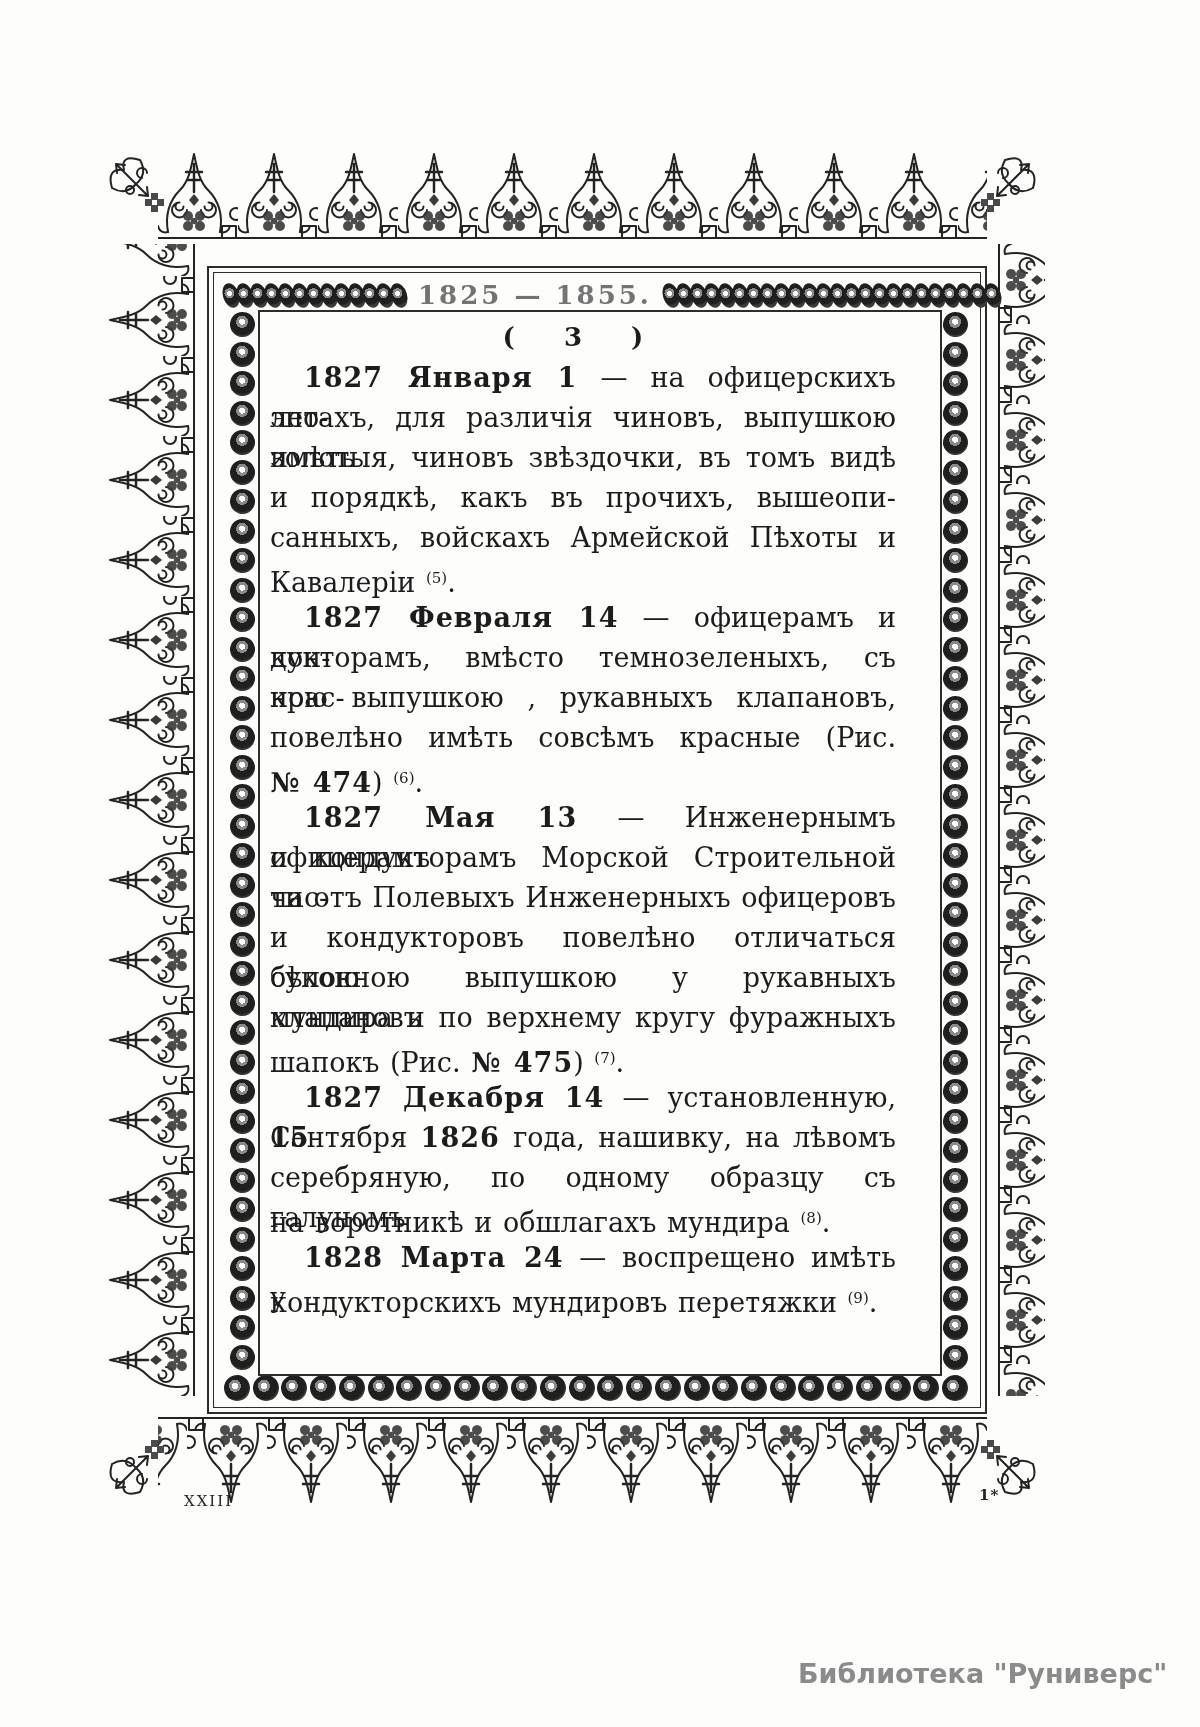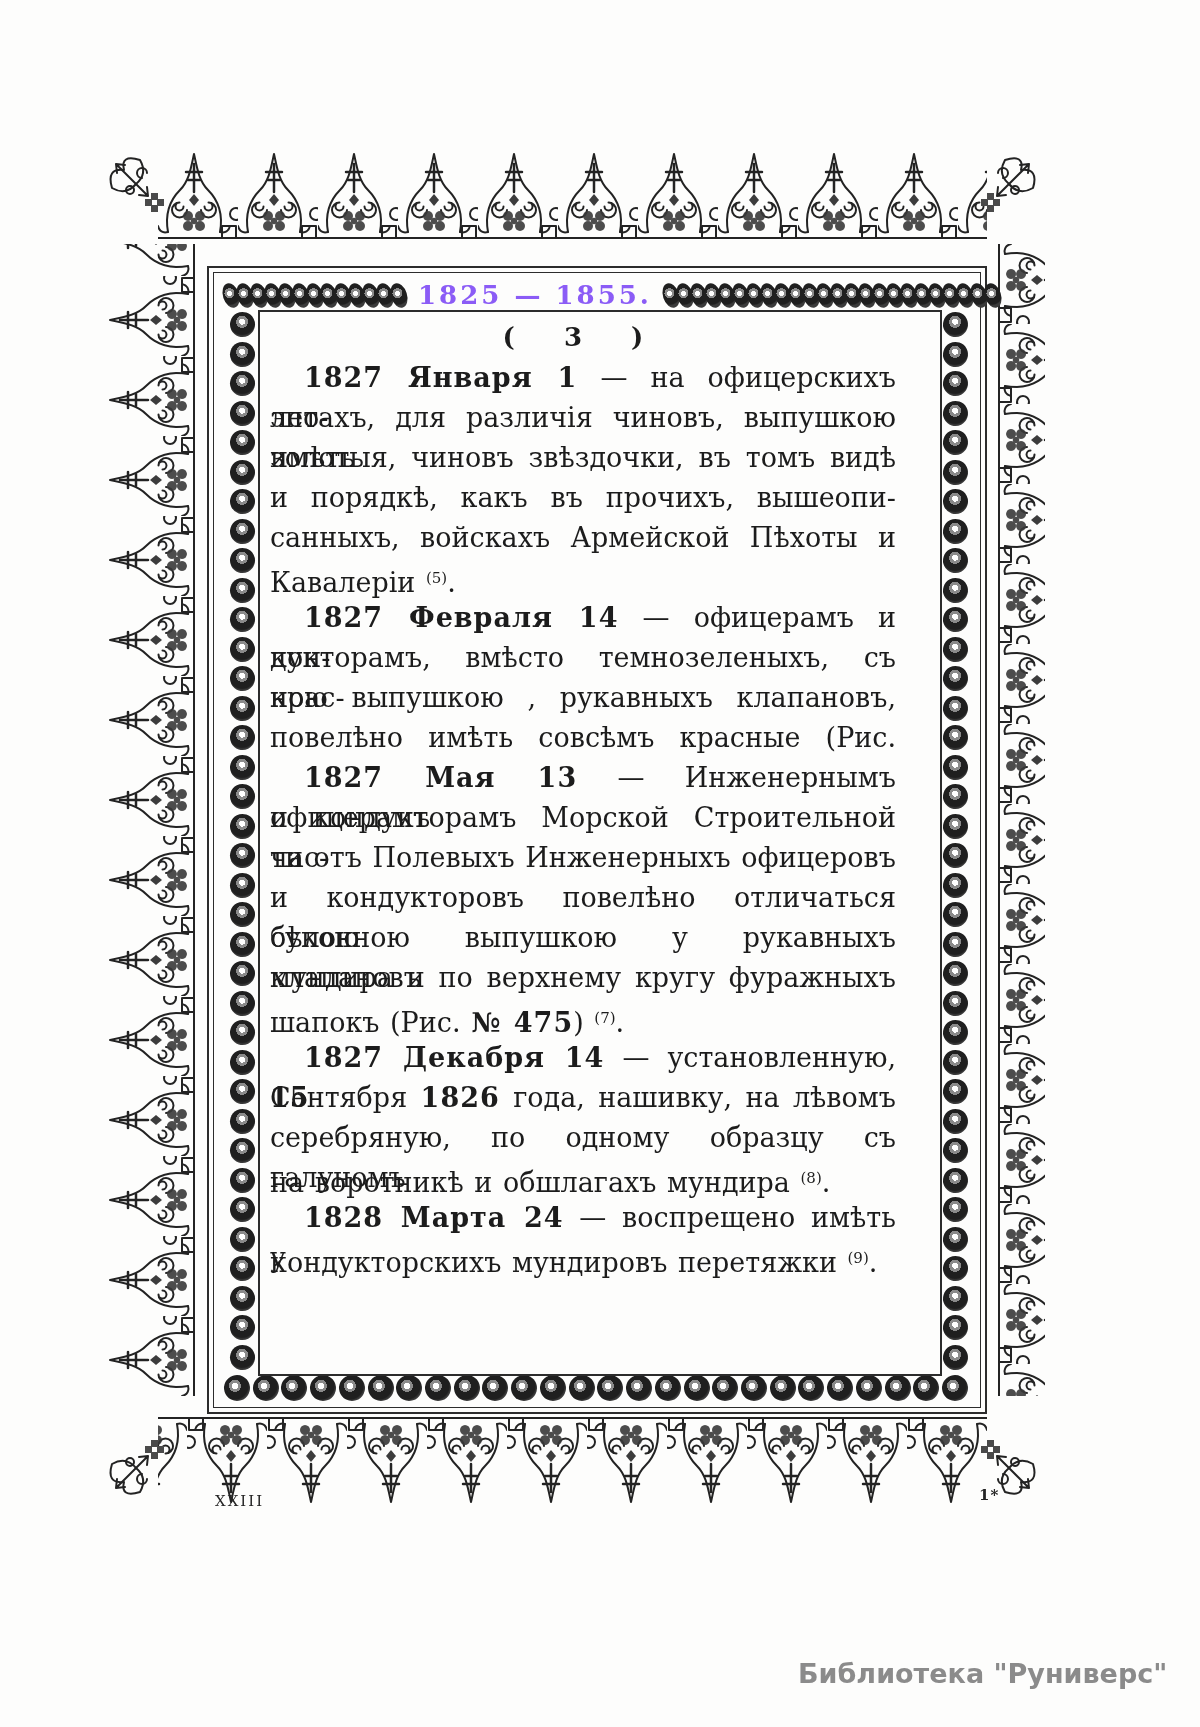--- a/index.html
+++ b/index.html
@@ -20,31 +20,31 @@
   .ros-bottom{position:absolute;left:124px;top:1234px;width:744px;height:28px;display:flex;align-items:center;justify-content:space-between;}
   .ros-left{position:absolute;left:128px;top:172px;width:28px;height:1058px;display:flex;flex-direction:column;align-items:center;justify-content:space-between;}
   .ros-right{position:absolute;left:841px;top:172px;width:28px;height:1058px;display:flex;flex-direction:column;align-items:center;justify-content:space-between;}
   .ros-run{display:flex;align-items:center;}
   .rs{flex:none;width:16px;height:25px;margin:0 -1px;border-radius:50%;transform:rotate(-18deg);
       background:radial-gradient(circle at 45% 40%, #ffffff 0 2.5px, #8a8a8a 2.5px 5px, #1f1f1f 5px 62%, #3a3a3a 70%);}
   .rs3{flex:none;width:26px;height:26px;border-radius:50%;transform:rotate(-18deg);
       background:radial-gradient(circle at 45% 40%, #ffffff 0 3px, #8a8a8a 3px 6px, #1f1f1f 6px 62%, #3a3a3a 70%);}
   .rsv{flex:none;width:25px;height:25px;border-radius:50%;transform:rotate(18deg);
       background:radial-gradient(circle at 45% 40%, #ffffff 0 3px, #8a8a8a 3px 6px, #1f1f1f 6px 62%, #3a3a3a 70%);}
-  .band-title{font-weight:bold;font-size:26px;letter-spacing:3px;white-space:nowrap;padding:0 12px;color:#8b5cf6;}
+  .band-title{font-weight:bold;font-size:26px;letter-spacing:3px;white-space:nowrap;padding:0 12px;color:#737373;}
   
   .text-block{position:absolute;left:170px;top:176px;width:626px;}
   .page-number{height:42px;line-height:42px;text-align:center;font-size:26px;letter-spacing:20px;font-weight:bold;}
   .line{height:40px;line-height:40px;font-size:27px;word-spacing:2px;white-space:nowrap;}
   .line.j{white-space:normal;text-align:justify;text-align-last:justify;}
   .line.ind{text-indent:34px;}
   .line b{font-weight:bold;letter-spacing:1px;}
   .line sup{font-size:15px;vertical-align:9px;letter-spacing:0;}
   .sig{position:absolute;font-size:15px;letter-spacing:2px;color:#242424;}
-  .sig-left{left:84px;top:1352px;margin-left:31px;}
+  .sig-left{left:84px;top:1352px;}
   .sig-right{left:879px;top:1346px;font-weight:bold;letter-spacing:1px;}
   .watermark{position:absolute;left:798px;top:1658px;font-family:"DejaVu Sans", sans-serif;
     font-weight:bold;font-size:27px;color:#8b8b8b;}
 </style>
 </head>
 <body>
 
 <div class="frame">
 
   <svg class="orn" width="945" height="1420" viewBox="0 0 945 1420" aria-hidden="true">
@@ -266,20 +266,21 @@
         <div class="line j">золотыя, чиновъ звѣздочки, въ томъ видѣ</div>
         <div class="line j">и порядкѣ, какъ въ прочихъ, вышеопи-</div>
         <div class="line j">санныхъ, войскахъ Армейской Пѣхоты и</div>
         <div class="line">Кавалеріи <sup>(5)</sup>.</div>
       </div>
       <div class="para">
         <div class="line j ind"><b>1827 Февраля 14</b> — офицерамъ и кон-</div>
         <div class="line j">дукторамъ, вмѣсто темнозеленыхъ, съ крас-</div>
         <div class="line j">ною выпушкою , рукавныхъ клапановъ,</div>
         <div class="line j">повелѣно имѣть совсѣмъ красные (Рис.</div>
+        <div class="line"><b>№ 474</b>) <sup>(6)</sup>.</div>
       </div>
       <div class="para">
         <div class="line j ind"><b>1827 Мая 13</b> — Инженернымъ офицерамъ</div>
         <div class="line j">и кондукторамъ Морской Строительной час-</div>
         <div class="line j">ти отъ Полевыхъ Инженерныхъ офицеровъ</div>
         <div class="line j">и кондукторовъ повелѣно отличаться бѣлою</div>
         <div class="line j">суконною выпушкою у рукавныхъ клапановъ</div>
         <div class="line j">мундира и по верхнему кругу фуражныхъ</div>
         <div class="line">шапокъ (Рис. <b>№ 475</b>) <sup>(7)</sup>.</div>
       </div>

